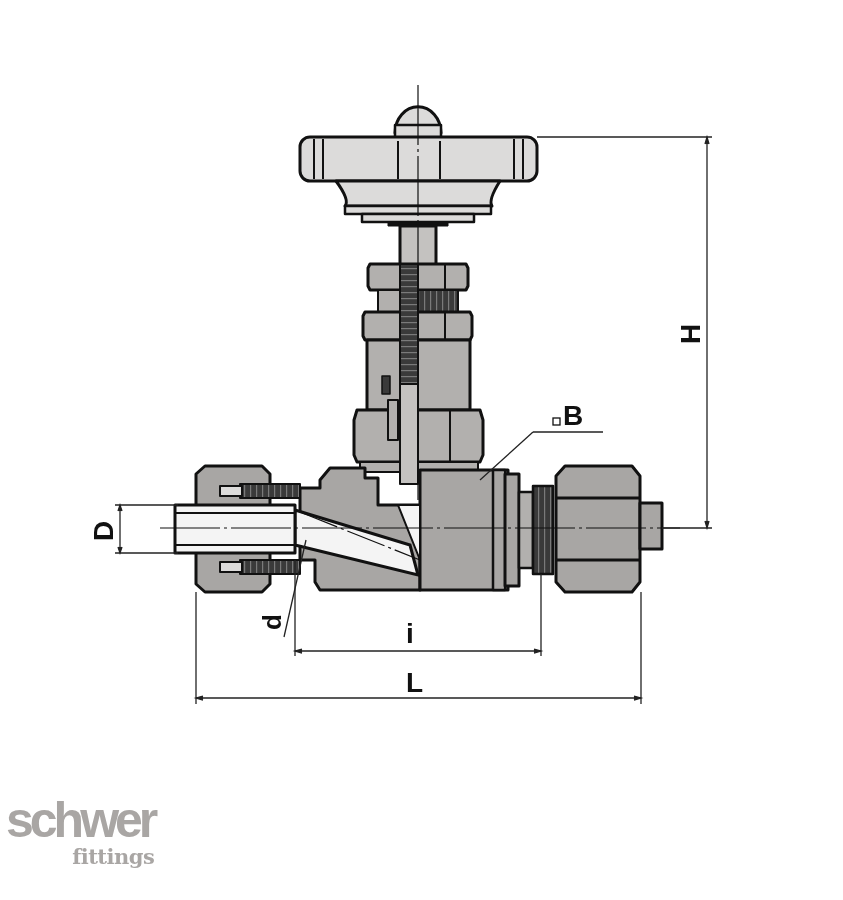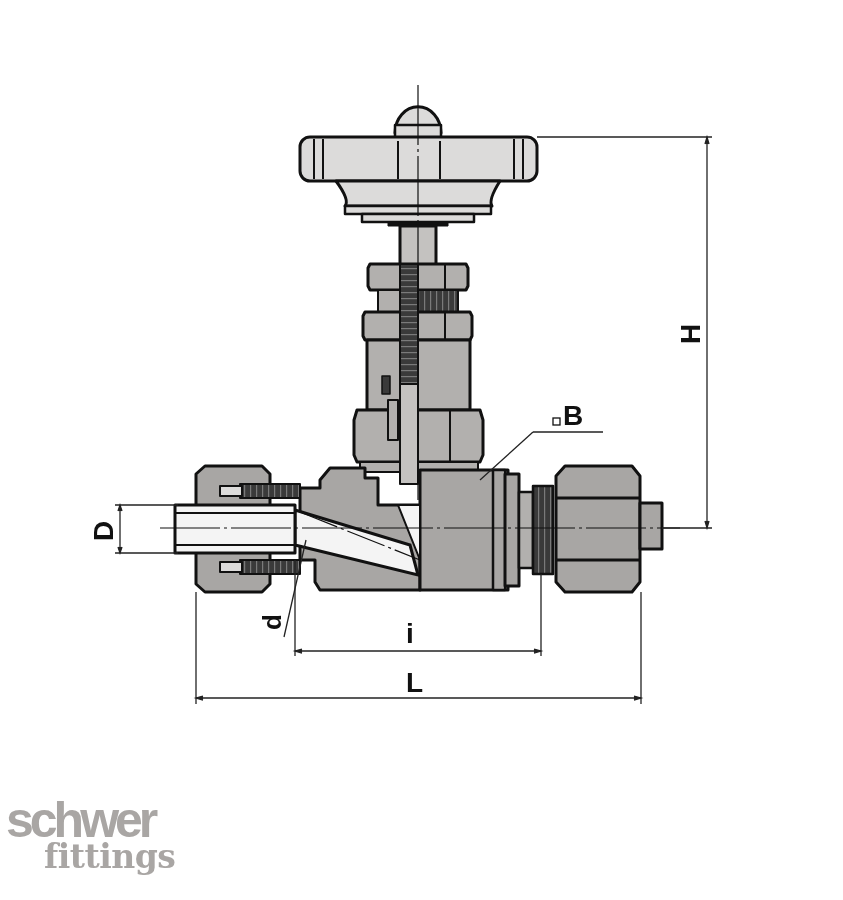--- a/index.html
+++ b/index.html
@@ -1,21 +1,21 @@
 <!DOCTYPE html>
 <html><head>
 <meta charset="utf-8">
 <style>
   html, body { margin:0; padding:0; background:#ffffff; }
   body { width:843px; height:900px; position:relative; overflow:hidden; font-family:"Liberation Sans", sans-serif; }
   #drawing { position:absolute; left:0; top:0; width:843px; height:900px; }
   .dim-label { font-family:"Liberation Sans", sans-serif; font-weight:bold; fill:#111; }
   .logo { position:absolute; left:6px; top:796px; color:#a9a6a4; }
   .logo-top { font-family:"Liberation Sans", sans-serif; font-weight:bold; font-size:50px; letter-spacing:-4px; line-height:48px; display:block; }
-  .logo-bottom { font-family:"DejaVu Serif", serif; font-weight:bold; font-size:33px; line-height:26px; display:block; margin-left:38px; letter-spacing:-0.5px; }
+  .logo-bottom { font-family:"DejaVu Serif", serif; font-weight:bold; font-size:21px; line-height:26px; display:block; margin-left:30px; letter-spacing:-0.5px;text-align:right; }
 </style>
 </head>
 <body>
 
 <svg id="drawing" viewBox="0 0 843 900" xmlns="http://www.w3.org/2000/svg">
   <defs>
     <pattern id="thread" width="4" height="6" patternUnits="userSpaceOnUse">
       <rect width="4" height="6" fill="#3a3a3a"></rect>
       <rect y="4" width="4" height="1.2" fill="#7a7a7a"></rect>
     </pattern>

